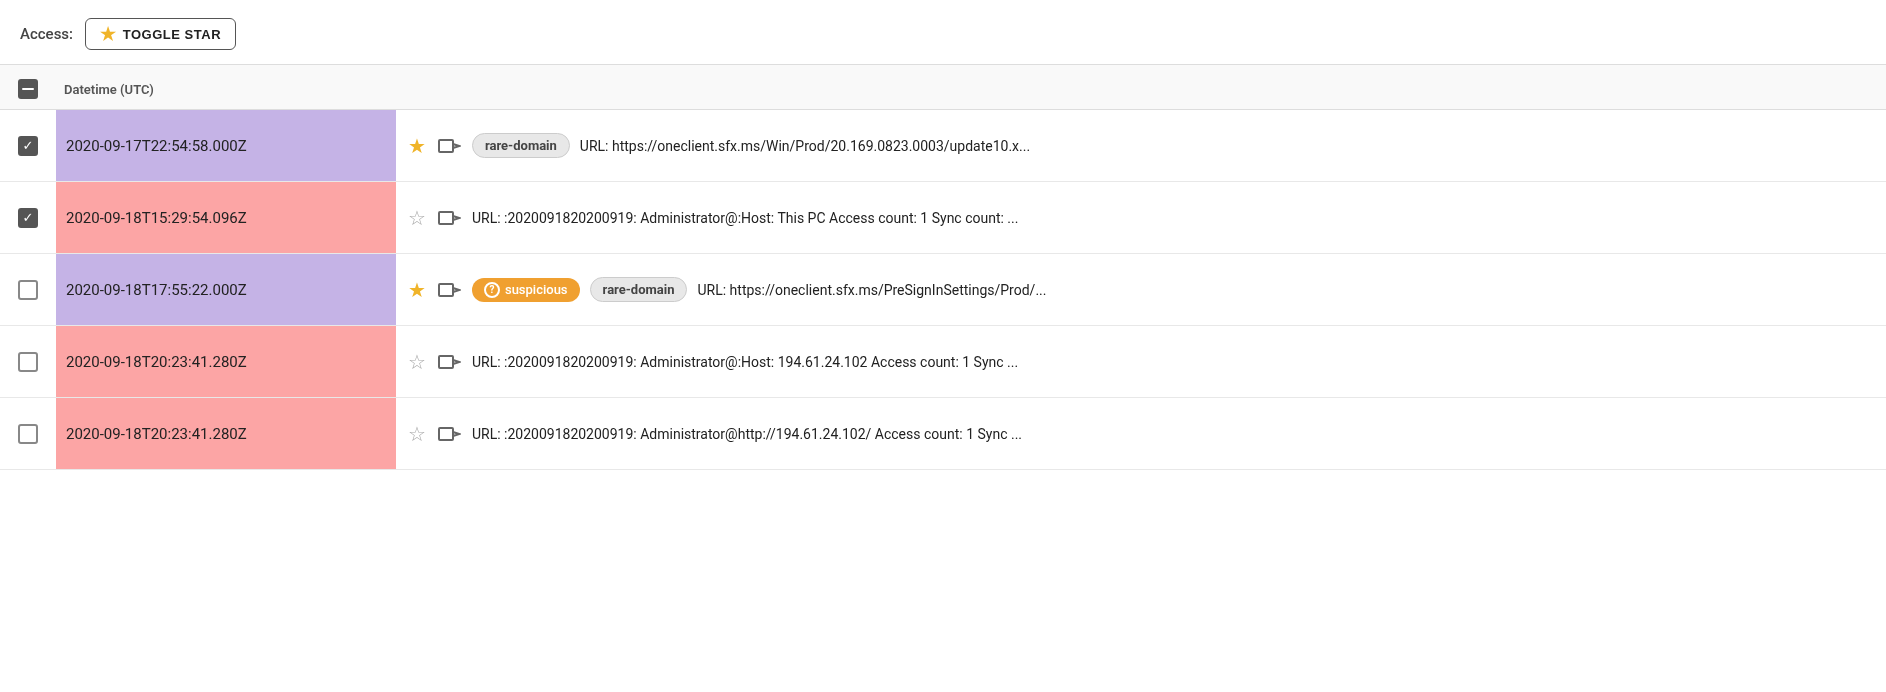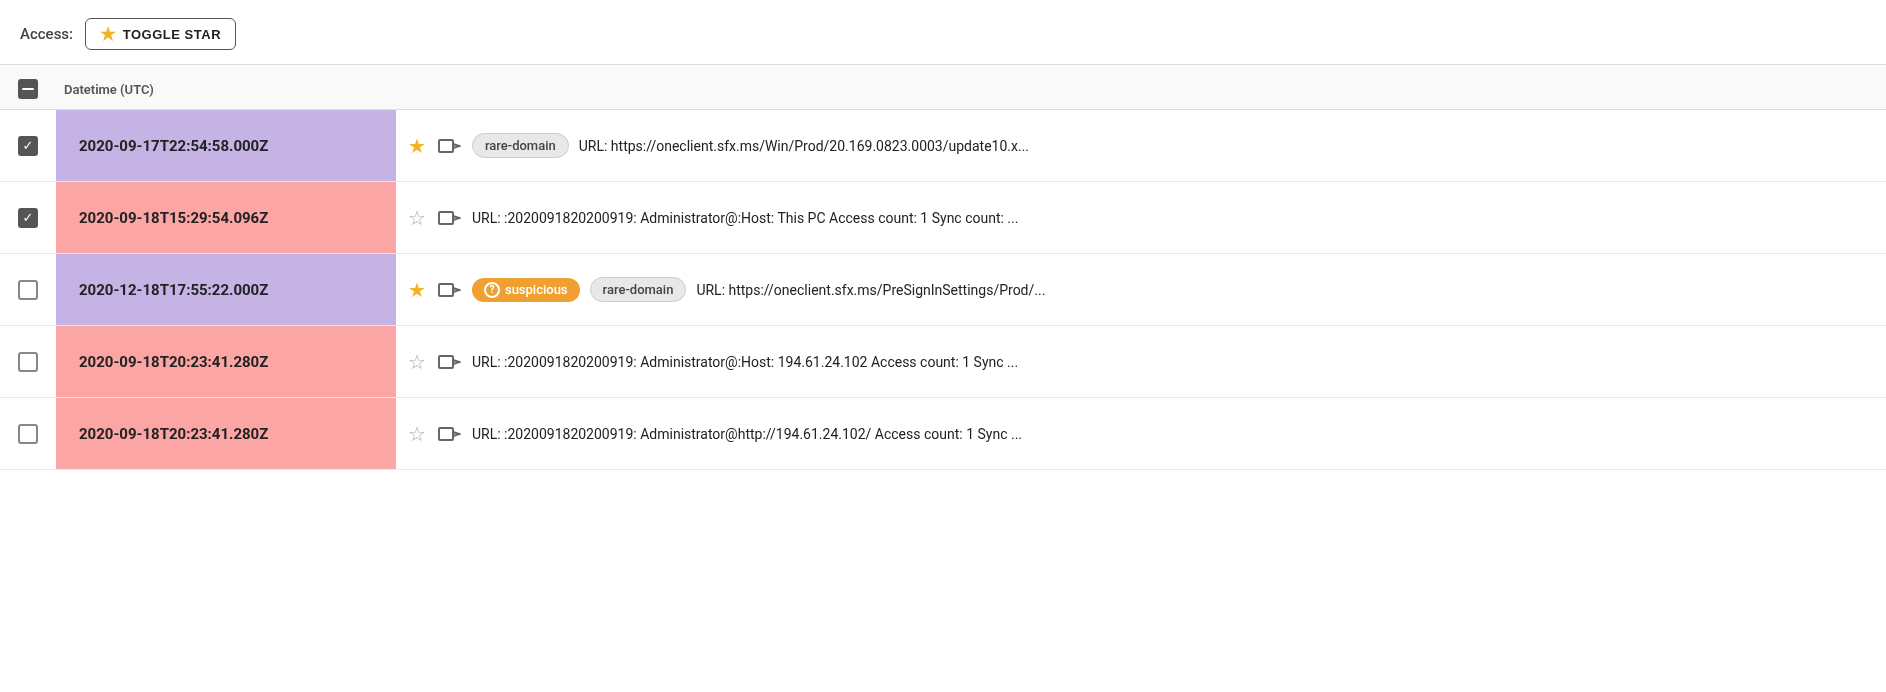--- a/index.html
+++ b/index.html
@@ -136,23 +136,23 @@
       color: #fff;
       font-size: 13px;
       line-height: 1;
     }
 
     .col-datetime-cell {
       width: 340px;
       min-width: 340px;
       display: flex;
       align-items: center;
-      padding: 14px 10px 14px 23px;
+      padding: 14px 10px 14px 10px;
       font-size: 15px;
-      font-weight: 700;
+      font-weight: 400;
       color: #222;
       text-align: center;
     }
 
     .row-bg-purple .col-datetime-cell {
       background: #c5b3e6;
     }
 
     .row-bg-yellow .col-datetime-cell {
       background: #fca5a5;
@@ -203,20 +203,21 @@
       font-size: 13px;
       font-weight: 500;
       flex-shrink: 0;
       white-space: nowrap;
     }
 
     .badge-rare-domain {
       background: #e8e8e8;
       color: #444;
       border: 1px solid #ccc;
+      font-weight: bold;
     }
 
     .badge-suspicious {
       background: #f0a030;
       color: #fff;
     }
 
     .badge-question {
       width: 16px;
       height: 16px;
@@ -301,21 +302,21 @@
       </span>
       <span class="message-text">URL: :2020091820200919: Administrator@:Host: This PC Access count: 1 Sync count: ...</span>
     </div>
   </div>
 
   <div class="table-row row-bg-purple">
     <div class="col-check">
       <div class="row-checkbox"></div>
     </div>
     <div class="col-datetime-cell">
-      2020-12-18T17:55:22.000Z
+      2020-09-18T17:55:22.000Z
     </div>
     <div class="col-message-cell">
       <span class="star-toggle star-filled">★</span>
       <span class="route-icon">
         <svg viewBox="0 0 24 20" fill="none" stroke="#666" stroke-width="2">
           <rect x="2" y="4" width="14" height="12" rx="1" stroke="#666" fill="none"></rect>
           <polyline points="16,8 22,10 16,12" stroke="#666" fill="none"></polyline>
         </svg>
       </span>
       <span class="badge badge-suspicious">

